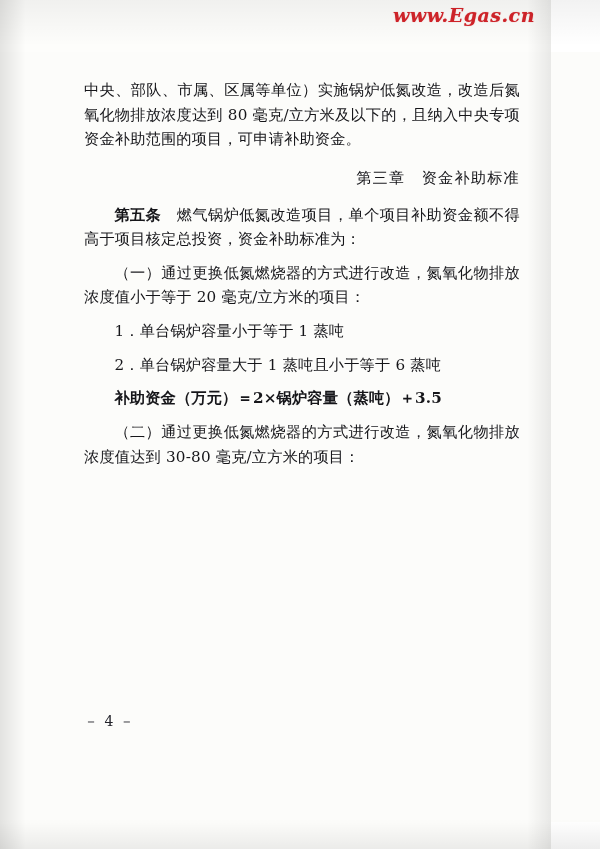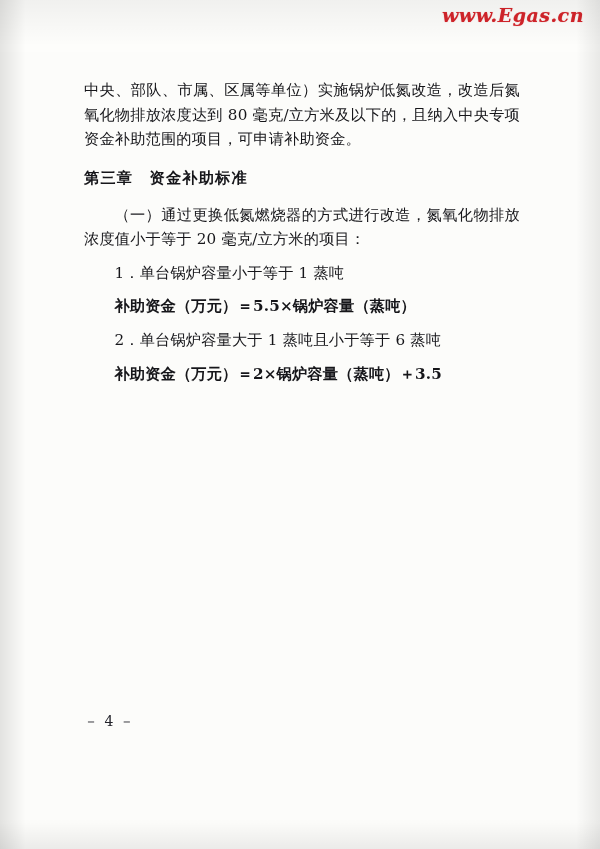--- a/index.html
+++ b/index.html
@@ -9,21 +9,21 @@
   body {
     width: 600px;
     height: 849px;
     background: #ffffff;
     font-family: "DejaVu Serif", "Liberation Serif", serif;
     overflow: hidden;
     position: relative;
   }
   .page {
     position: relative;
-    width: 600px;
+    width: 551px;
     height: 849px;
     background: #fdfdfb;
   }
   .watermark {
     position: absolute;
     top: 4px;
     right: 16px;
     font-family: "DejaVu Serif", "Liberation Serif", serif;
     font-style: italic;
     font-weight: bold;
@@ -52,23 +52,23 @@
     font-size: 15.2px;
     line-height: 1.62;
     text-align: justify;
     text-justify: inter-ideograph;
     letter-spacing: 0.2px;
   }
   .indent {
     text-indent: 2em;
   }
   .center {
-    text-align: left;
+    text-align: right;
     text-indent: 0;
-    font-weight: bold;
+    font-weight: normal;
     margin-top: 14px;
     margin-bottom: 12px;
     letter-spacing: 1.2px;
   }
   .bold {
     font-weight: bold;
   }
   .formula {
     text-indent: 2em;
     font-weight: bold;
@@ -123,35 +123,36 @@
 
   <div class="scan-area"></div>
 
   <div class="content">
 
     <p>中央、部队、市属、区属等单位）实施锅炉低氮改造，改造后氮氧化物排放浓度达到 80 毫克/立方米及以下的，且纳入中央专项资金补助范围的项目，可申请补助资金。</p>
 
 
     <p class="center">第三章　资金补助标准</p>
 
+    <p class="indent"><span class="bold">第五条</span>　<span>燃气锅炉低氮改造项目，单个项目补助资金额不得高于项目核定总投资，资金补助标准为：</span></p>
 
     <p class="indent">（一）通过更换低氮燃烧器的方式进行改造，氮氧化物排放浓度值小于等于 20 毫克/立方米的项目：</p>
 
     <p class="item">1．单台锅炉容量小于等于 1 蒸吨</p>
 
-    <p class="formula">补助资金（万元）＝5.5×锅炉容量（蒸吨）</p>
 
     <p class="item">2．单台锅炉容量大于 1 蒸吨且小于等于 6 蒸吨</p>
 
     <p class="formula">补助资金（万元）＝2×锅炉容量（蒸吨）＋3.5</p>
 
 
 
 
 
+    <p class="indent">（二）通过更换低氮燃烧器的方式进行改造，氮氧化物排放浓度值达到 30-80 毫克/立方米的项目：</p>
 
   </div>
 
   <div class="pagenum">－ 4 －</div>
 
   <div class="edge-shadow-left"></div>
   <div class="edge-shadow-right"></div>
   <div class="edge-shadow-top"></div>
   <div class="edge-shadow-bottom"></div>
 

